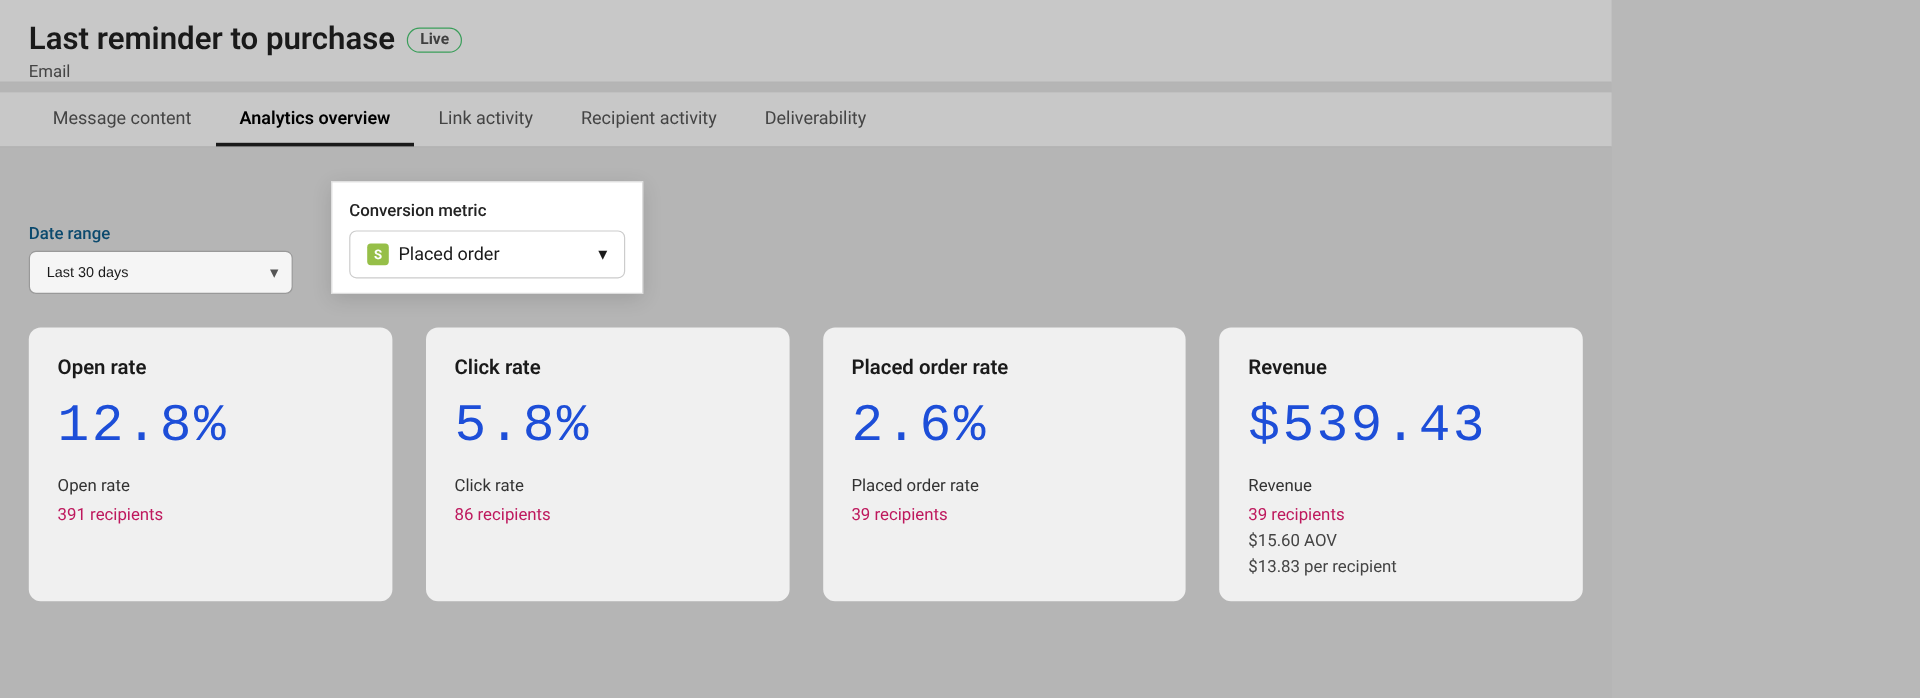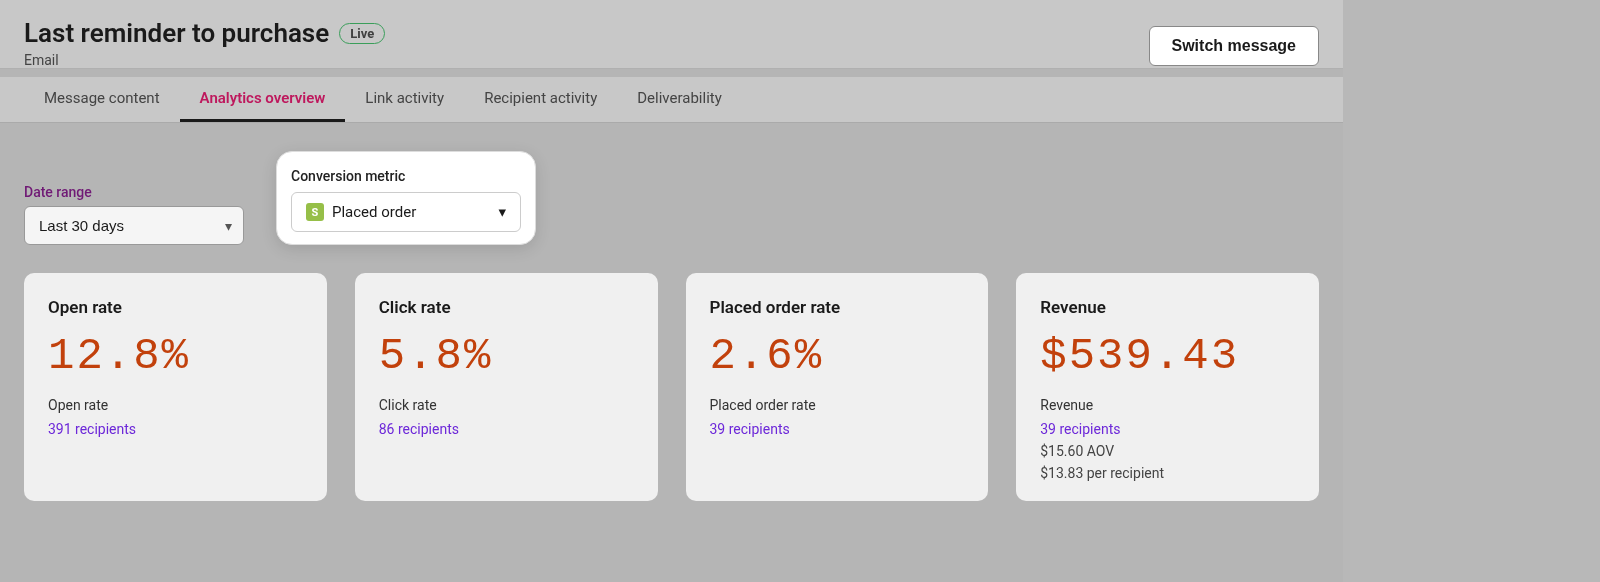--- a/index.html
+++ b/index.html
@@ -87,21 +87,21 @@
     .tab {
       padding: 12px 20px;
       font-size: 15px;
       color: #444;
       cursor: pointer;
       border-bottom: 3px solid transparent;
       white-space: nowrap;
     }
 
     .tab.active {
-      color: #be185d;
+      color: #000000;
       font-weight: 600;
       border-bottom: 3px solid #1a1a1a;
     }
 
     
     .main-content {
       flex: 1;
       padding: 28px 24px 24px 24px;
       background: #b5b5b5;
     }
@@ -116,30 +116,30 @@
 
     .filter-group {
       display: flex;
       flex-direction: column;
       gap: 6px;
     }
 
     .filter-label {
       font-size: 14px;
       font-weight: 500;
-      color: #701a75;
+      color: #0c4a6e;
       margin-top: 29px;
     }
 
     .filter-select {
       border: 1.5px solid #999;
       border-radius: 6px;
       background: #f5f5f5;
       padding: 10px 36px 10px 14px;
-      font-size: 15px;
+      font-size: 12px;
       color: #1a1a1a;
       appearance: none;
       -webkit-appearance: none;
       cursor: pointer;
       min-width: 220px;
       position: relative;
     }
 
     .select-wrapper {
       position: relative;
@@ -157,21 +157,21 @@
     }
 
     
     .conversion-metric-group {
       position: relative;
     }
 
     .conversion-dropdown-open {
       background: #fff;
       border: 1.5px solid #ddd;
-      border-radius: 16px;
+      border-radius: 0;
       box-shadow: 0 4px 16px rgba(0,0,0,0.12);
       padding: 16px 14px 12px 14px;
       min-width: 260px;
       position: relative;
       z-index: 10;
     }
 
     .conversion-dropdown-label {
       font-size: 14px;
       font-weight: 500;
@@ -233,35 +233,35 @@
     .card-title {
       font-size: 17px;
       font-weight: 600;
       color: #1a1a1a;
       margin-bottom: 8px;
     }
 
     .card-value {
       font-size: 44px;
       font-weight: 300;
-      color: #c2410c;
+      color: #1d4ed8;
       letter-spacing: 2px;
       margin-bottom: 6px;
       font-family: 'Courier New', monospace;
     }
 
     .card-sub-label {
       font-size: 14px;
       color: #333;
       margin-top: 4px;
     }
 
     .card-recipients {
       font-size: 14px;
-      color: #6d28d9;
+      color: #be185d;
       margin-top: 2px;
     }
 
     .card-extra {
       font-size: 14px;
       color: #444;
     }
   </style>
 </head>
 <body>
@@ -269,21 +269,20 @@
 <div class="page-wrapper">
 
   <div class="header">
     <div class="header-left">
       <div class="header-title-row">
         <span class="page-title-text">Last reminder to purchase</span>
         <span class="live-badge">Live</span>
       </div>
       <span class="header-subtitle">Email</span>
     </div>
-    <button class="switch-message-btn">Switch message</button>
   </div>
 
   <div class="tabs-row">
     <div class="tab">
       <span>Message content</span>
     </div>
     <div class="tab active">
       <span>Analytics overview</span>
     </div>
     <div class="tab">

